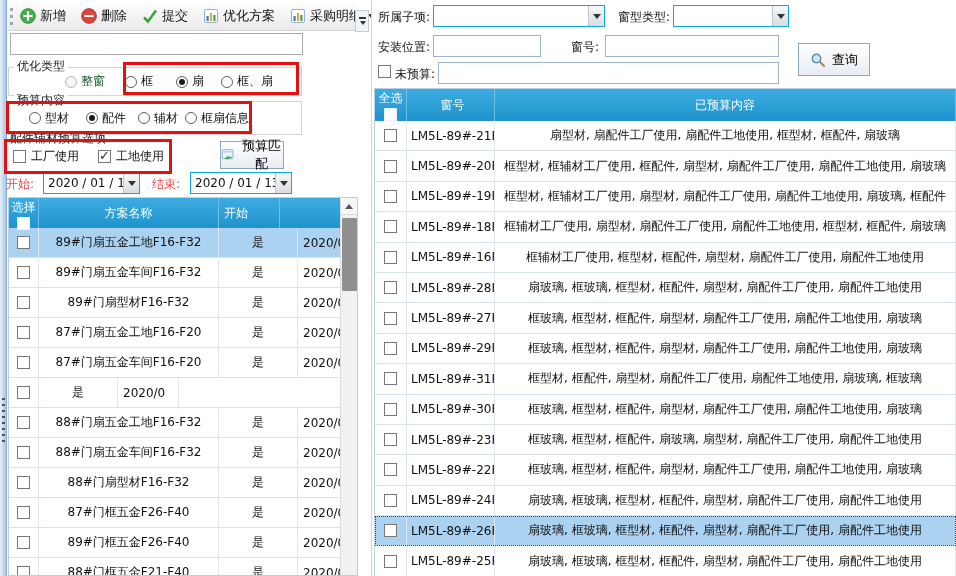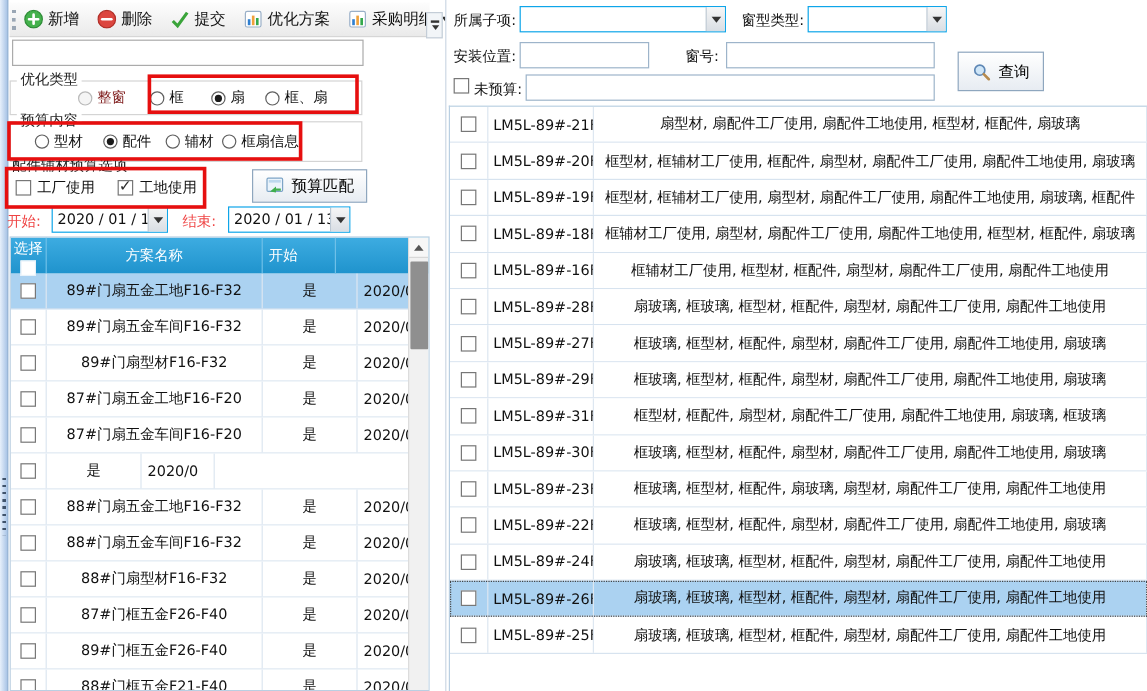--- a/index.html
+++ b/index.html
@@ -37,33 +37,33 @@
 .g1 .ritem:nth-child(3){margin-left:23px}
 .g1 .ritem:nth-child(4){margin-left:17px}
 .g2 .radio-row{padding-left:20px}
 .g2 .ritem:nth-child(2){margin-left:17px}
 .g2 .ritem:nth-child(3){margin-left:12px}
 .g2 .ritem:nth-child(4){margin-left:7px}
 .ritem{display:inline-flex;align-items:center;white-space:nowrap}
 .rad{width:12px;height:12px;border:1px solid #5f5f5f;border-radius:50%;background:#fff;margin-right:4px;position:relative;flex:none}
 .rad.on::after{content:"";position:absolute;left:2px;top:2px;width:6px;height:6px;border-radius:50%;background:#1b1b1b}
 .ritem.dis .rad{border-color:#b9b9b9;background:#f5f5f5}
-.ritem.dis .rlab{color:#7f1d1d}
+.ritem.dis .rlab{color:#14532d}
 
 
 .check-row{position:absolute;left:13px;top:147px;display:flex;align-items:center;height:18px}
 .citem{display:inline-flex;align-items:center;white-space:nowrap}
 .citem:nth-child(2){margin-left:19px}
 .cbx{width:13px;height:13px;border:1px solid #777;background:#fff;display:inline-block;position:relative;flex:none}
 .citem .cbx{margin-right:5px}
 .cbx.on::after{content:"✓";position:absolute;left:0px;top:-3px;font-size:13px;font-weight:bold;color:#2d2d2d}
 
 
 .push-btn{border:1px solid #8ea6be;background:linear-gradient(#ffffff,#e7ecf2);display:flex;align-items:center;justify-content:center;gap:6px;font-size:13px;font-family:inherit;cursor:default}
-.match-btn{position:absolute;left:210px;top:141px;width:96px;height:28px}
+.match-btn{position:absolute;left:220px;top:141px;width:64px;height:28px}
 .query-btn{position:absolute;left:426px;top:43px;width:72px;height:33px}
 
 
 .date-label{position:absolute;top:176px;font-size:12px;color:#ef4444}
 .combo{position:absolute;height:22px;border:1px solid #0ea5e9;background:#fff;display:flex;align-items:stretch}
 .combo .val{flex:1;padding:3px 4px;font-size:12px;white-space:nowrap;overflow:hidden}
 .combo .drop{width:16px;background:linear-gradient(#f6f6f6,#d9dee4);border-left:1px solid #bcc7d2;display:flex;align-items:center;justify-content:center;flex:none}
 
 
 .anno{position:absolute;border:3px solid var(--annotation-red,#e60f0f);z-index:60;pointer-events:none}
@@ -403,20 +403,28 @@
           <line x1="9.8" y1="9.8" x2="14" y2="14" stroke="#b68a4e" stroke-width="2.2" stroke-linecap="round"></line>
         </svg>
       <span>查询</span>
     </button>
 
     <span class="cbx nb-cb"></span>
     <span class="rlabel" style="left:23px;top:66px">未预算:</span>
     <input class="tinput" style="left: 66px; top: 62px; width: 341px;" value="">
 
     <div class="rtable">
+      <div class="rhead">
+        <div class="rhc c0">
+          <span>全选</span>
+          <span class="cbx"></span>
+        </div>
+        <div class="rhc c1" style="justify-content:center">窗号</div>
+        <div class="rhc c2">已预算内容</div>
+      </div>
       <div>
           <div class="rrow">
             <div class="rc c0">
               <span class="cbx"></span>
             </div>
             <div class="rc c1">LM5L-89#-21F19</div>
             <div class="rc c2">扇型材, 扇配件工厂使用, 扇配件工地使用, 框型材, 框配件, 扇玻璃</div>
           </div>
           <div class="rrow">
             <div class="rc c0">

